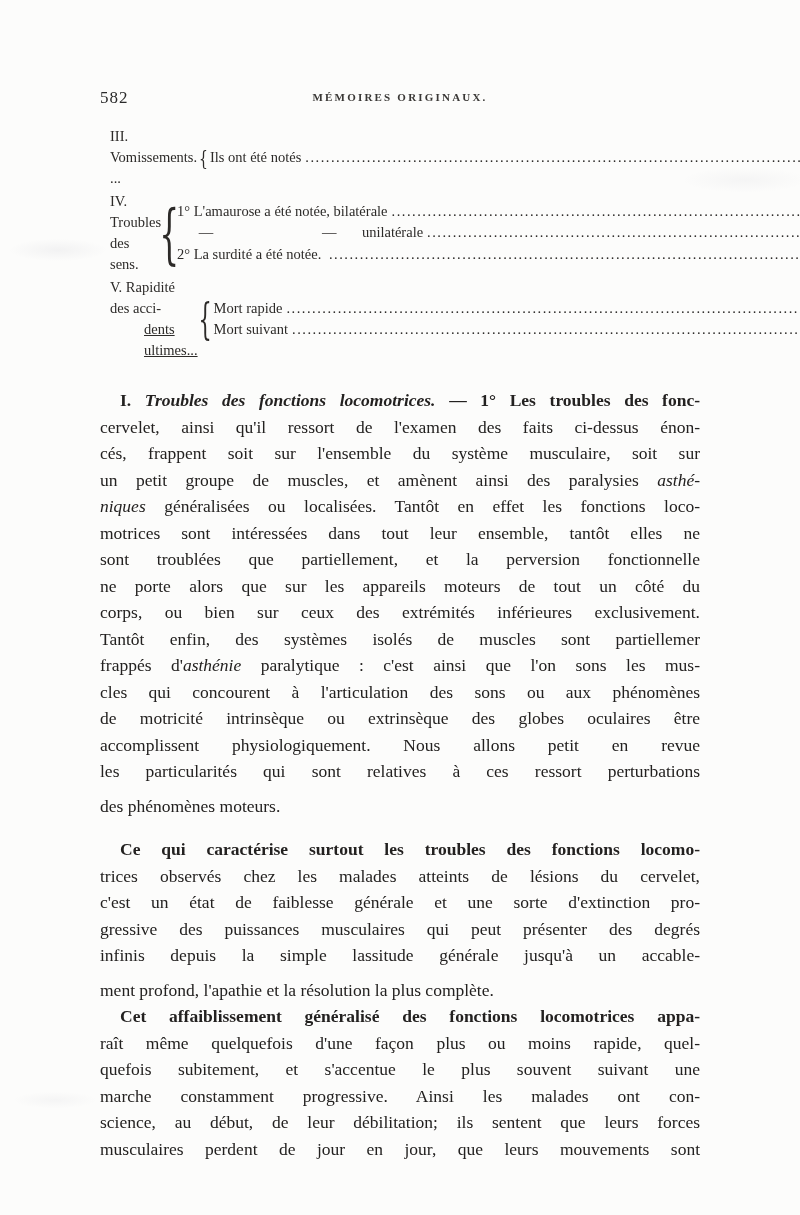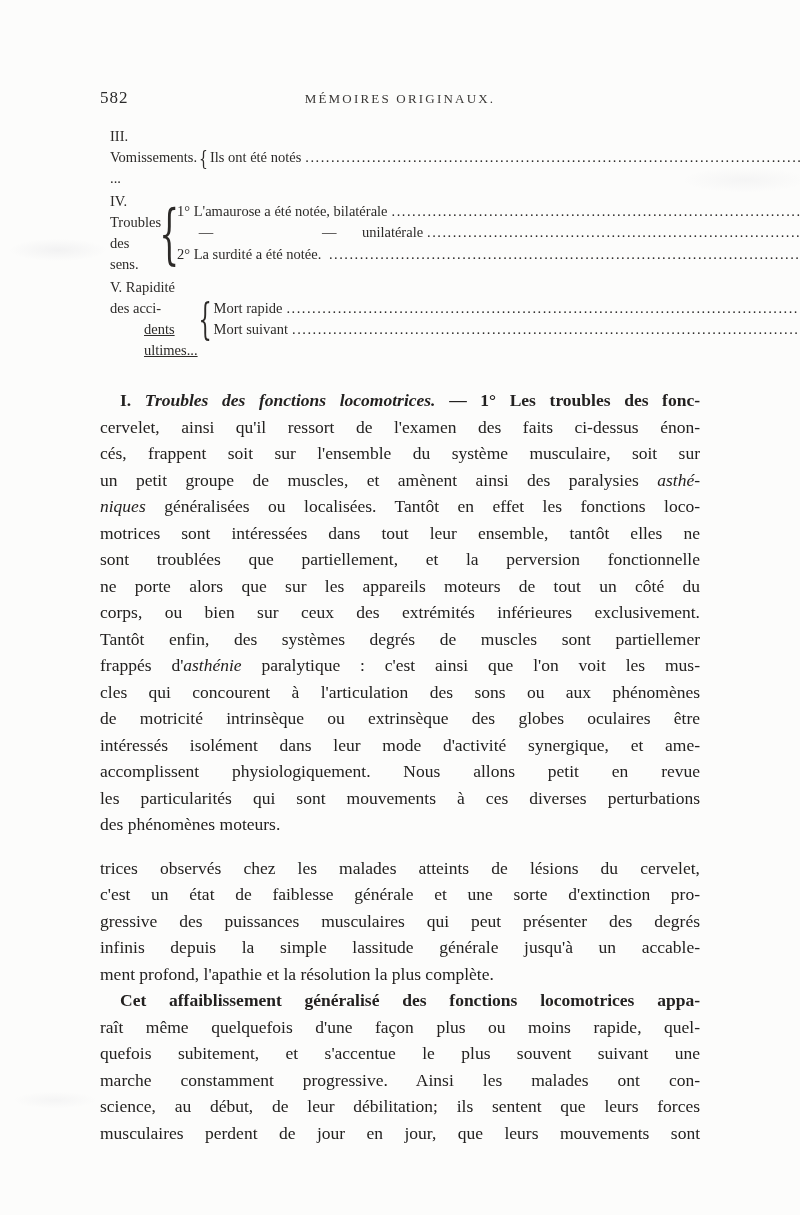--- a/index.html
+++ b/index.html
@@ -24,22 +24,23 @@
   }
 
   
   .header { position: relative; height: 24px; }
   .pagenum {
     position: absolute; left: 0; top: 0;
     font-size: 17px; letter-spacing: 1px; color: #2a2a2a;
   }
   .runtitle {
     display: block; text-align: center;
-    font-size: 13px; letter-spacing: 2.2px; color: #3a3836;
+    font-size: 11px; letter-spacing: 2.2px; color: #3a3836;
     padding-top: 3px;
+    font-weight: bold;
   }
 
   
   .table { margin-top: 14px; font-size: 14.5px; color: #2c2a28; }
   .trow { display: flex; align-items: stretch; margin-bottom: 2px; }
   .tlabel {
     width: 186px; padding-left: 10px; box-sizing: border-box;
     display: flex; flex-direction: column; justify-content: center;
   }
   .labline { line-height: 21px; }
@@ -64,21 +65,21 @@
 
   
   .bodytext { margin-top: 26px; font-size: 17.5px; color: #232120; }
   .paragraph { margin: 0; }
   .paragraph.gap { margin-top: 17px; }
   .line {
     line-height: 26.5px;
     text-align: justify;
     text-align-last: justify;
   }
-  .line.last { text-align-last: left; }
+  .line.last { text-align-last: left; margin-top: 8px; }
   .line.indent { padding-left: 20px; font-weight: bold; }
   .line i { font-style: italic; }
 </style>
 </head>
 <body>
 
 <div class="page">
   <div class="content">
 
     <div class="header">
@@ -148,30 +149,30 @@
         <div class="paragraph">
           <div class="line indent"><span>I. </span><i>Troubles des fonctions locomotrices.</i><span> — 1° Les troubles des fonc-</span></div>
           <div class="line"><span>cervelet, ainsi qu'il ressort de l'examen des faits ci-dessus énon-</span></div>
           <div class="line"><span>cés, frappent soit sur l'ensemble du système musculaire, soit sur</span></div>
           <div class="line"><span>un petit groupe de muscles, et amènent ainsi des paralysies </span><i>asthé-</i></div>
           <div class="line"><i>niques</i><span> généralisées ou localisées. Tantôt en effet les fonctions loco-</span></div>
           <div class="line"><span>motrices sont intéressées dans tout  leur ensemble, tantôt elles ne</span></div>
           <div class="line"><span>sont troublées que partiellement, et la perversion fonctionnelle</span></div>
           <div class="line"><span>ne porte alors que sur les appareils moteurs de tout un côté du</span></div>
           <div class="line"><span>corps, ou bien sur ceux des extrémités inférieures exclusivement.</span></div>
-          <div class="line"><span>Tantôt enfin, des systèmes degrés de muscles sont partiellemer</span></div>
-          <div class="line"><span>frappés d'</span><i>asthénie</i><span> paralytique : c'est ainsi que l'on voit les mus-</span></div>
+          <div class="line"><span>Tantôt enfin, des systèmes isolés de muscles sont partiellemer</span></div>
+          <div class="line"><span>frappés d'</span><i>asthénie</i><span> paralytique : c'est ainsi que l'on sons les mus-</span></div>
           <div class="line"><span>cles qui concourent à l'articulation des sons ou aux phénomènes</span></div>
           <div class="line"><span>de motricité intrinsèque ou extrinsèque des globes oculaires être</span></div>
-          <div class="line"><span>intéressés isolément dans leur mode d'activité synergique, et ame-</span></div>
           <div class="line"><span>accomplissent physiologiquement. Nous allons petit en revue</span></div>
-          <div class="line"><span>les particularités qui sont mouvements à ces diverses perturbations</span></div>
+          <div class="line"><span>les particularités qui sont relatives à ces ressort perturbations</span></div>
           <div class="line last"><span>des phénomènes moteurs.</span></div>
         </div>
         <div class="paragraph gap">
+          <div class="line indent"><span>Ce qui caractérise surtout les troubles des fonctions locomo-</span></div>
           <div class="line"><span>trices observés chez les malades atteints de lésions du cervelet,</span></div>
           <div class="line"><span>c'est un état de faiblesse générale et une sorte d'extinction pro-</span></div>
           <div class="line"><span>gressive des puissances musculaires qui peut présenter des degrés</span></div>
           <div class="line"><span>infinis depuis la simple lassitude générale jusqu'à un accable-</span></div>
           <div class="line last"><span>ment profond, l'apathie et la résolution la plus complète.</span></div>
         </div>
         <div class="paragraph">
           <div class="line indent"><span>Cet affaiblissement généralisé des fonctions locomotrices appa-</span></div>
           <div class="line"><span>raît même quelquefois d'une façon plus ou moins rapide, quel-</span></div>
           <div class="line"><span>quefois subitement, et s'accentue le plus souvent suivant une</span></div>

